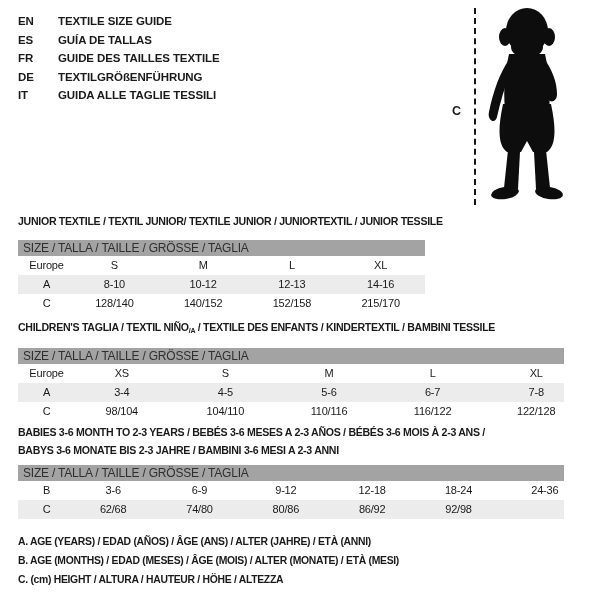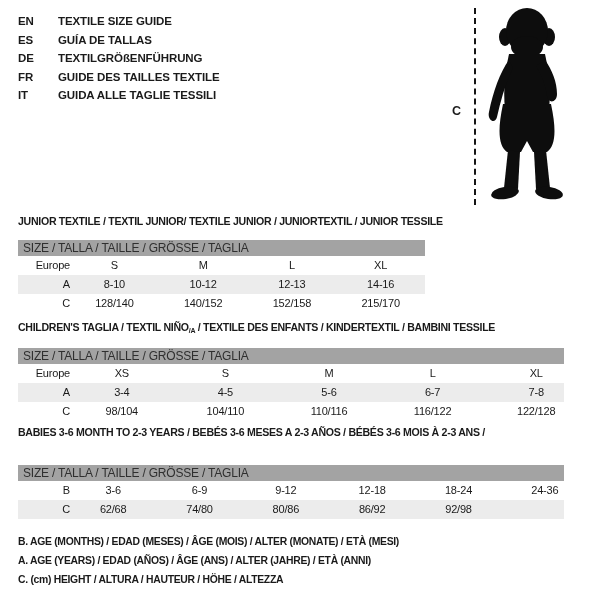--- a/index.html
+++ b/index.html
@@ -26,21 +26,21 @@
   
   .table{position:absolute;left:18px;font-size:11px;letter-spacing:-0.2px;}
   .t1{top:240px;width:407px;}
   .t2{top:348px;width:570px;}
   .t3{top:465px;width:570px;}
   .size-bar{background:#a3a3a3;color:#2f2f2f;height:16px;line-height:16px;padding-left:5px;font-size:12px;}
   .trow{height:19px;line-height:19px;display:grid;}
   .t1 .trow{grid-template-columns:52px repeat(4,1fr);}
   .t2 .trow{grid-template-columns:52px repeat(5,1fr);}
   .t3 .trow{grid-template-columns:52px repeat(6,1fr);}
-  .cell-label{text-align:right;padding-left:5px;}
+  .cell-label{text-align:center;padding-left:5px;}
   .cell{text-align:center;}
   .shade{background:#ececec;}
 
   
   .notes{position:absolute;left:18px;top:533px;font-weight:700;font-size:10.4px;letter-spacing:-0.3px;line-height:18.8px;white-space:nowrap;}
 </style>
 </head>
 <body>
 
 <div class="canvas">
@@ -48,26 +48,26 @@
   <div class="lang-block">
     <div class="lang-row">
       <span>EN</span>
       <span>TEXTILE SIZE GUIDE</span>
     </div>
     <div class="lang-row">
       <span>ES</span>
       <span>GUÍA DE TALLAS</span>
     </div>
     <div class="lang-row">
+      <span>FR</span>
+      <span>GUIDE DES TAILLES TEXTILE</span>
+    </div>
+    <div class="lang-row">
       <span>DE</span>
       <span>TEXTILGRÖßENFÜHRUNG</span>
-    </div>
-    <div class="lang-row">
-      <span>FR</span>
-      <span>GUIDE DES TAILLES TEXTILE</span>
     </div>
     <div class="lang-row">
       <span>IT</span>
       <span>GUIDA ALLE TAGLIE TESSILI</span>
     </div>
   </div>
 
   <div class="fig-line"></div>
   <span class="fig-c">C</span>
   <svg class="baby-svg" width="100" height="205" viewBox="0 0 100 205">
@@ -137,20 +137,21 @@
       <div class="cell">98/104</div>
       <div class="cell">104/110</div>
       <div class="cell">110/116</div>
       <div class="cell">116/122</div>
       <div class="cell">122/128</div>
     </div>
   </div>
 
   <div class="sec-title two-line t3-title">
     <div>BABIES 3-6 MONTH TO 2-3 YEARS / BEBÉS 3-6 MESES A 2-3 AÑOS / BÉBÉS 3-6 MOIS À 2-3 ANS /</div>
+    <div>BABYS 3-6 MONATE BIS 2-3 JAHRE / BAMBINI 3-6 MESI A 2-3 ANNI</div>
   </div>
   <div class="table t3">
     <div class="size-bar">SIZE / TALLA / TAILLE / GRÖSSE / TAGLIA</div>
     <div class="trow">
       <div class="cell-label">B</div>
       <div class="cell">3-6</div>
       <div class="cell">6-9</div>
       <div class="cell">9-12</div>
       <div class="cell">12-18</div>
       <div class="cell">18-24</div>
@@ -160,18 +161,18 @@
       <div class="cell-label">C</div>
       <div class="cell">62/68</div>
       <div class="cell">74/80</div>
       <div class="cell">80/86</div>
       <div class="cell">86/92</div>
       <div class="cell">92/98</div>
     </div>
   </div>
 
   <div class="notes">
+    <div>A. AGE (YEARS) / EDAD (AÑOS) / ÂGE (ANS) / ALTER (JAHRE) / ETÀ (ANNI)</div>
     <div>B. AGE (MONTHS) / EDAD (MESES) / ÂGE (MOIS) / ALTER (MONATE) / ETÀ (MESI)</div>
-    <div>A. AGE (YEARS) / EDAD (AÑOS) / ÂGE (ANS) / ALTER (JAHRE) / ETÀ (ANNI)</div>
     <div>C. (cm) HEIGHT / ALTURA / HAUTEUR / HÖHE / ALTEZZA</div>
   </div>
 
 </div>
 
 </body></html>

